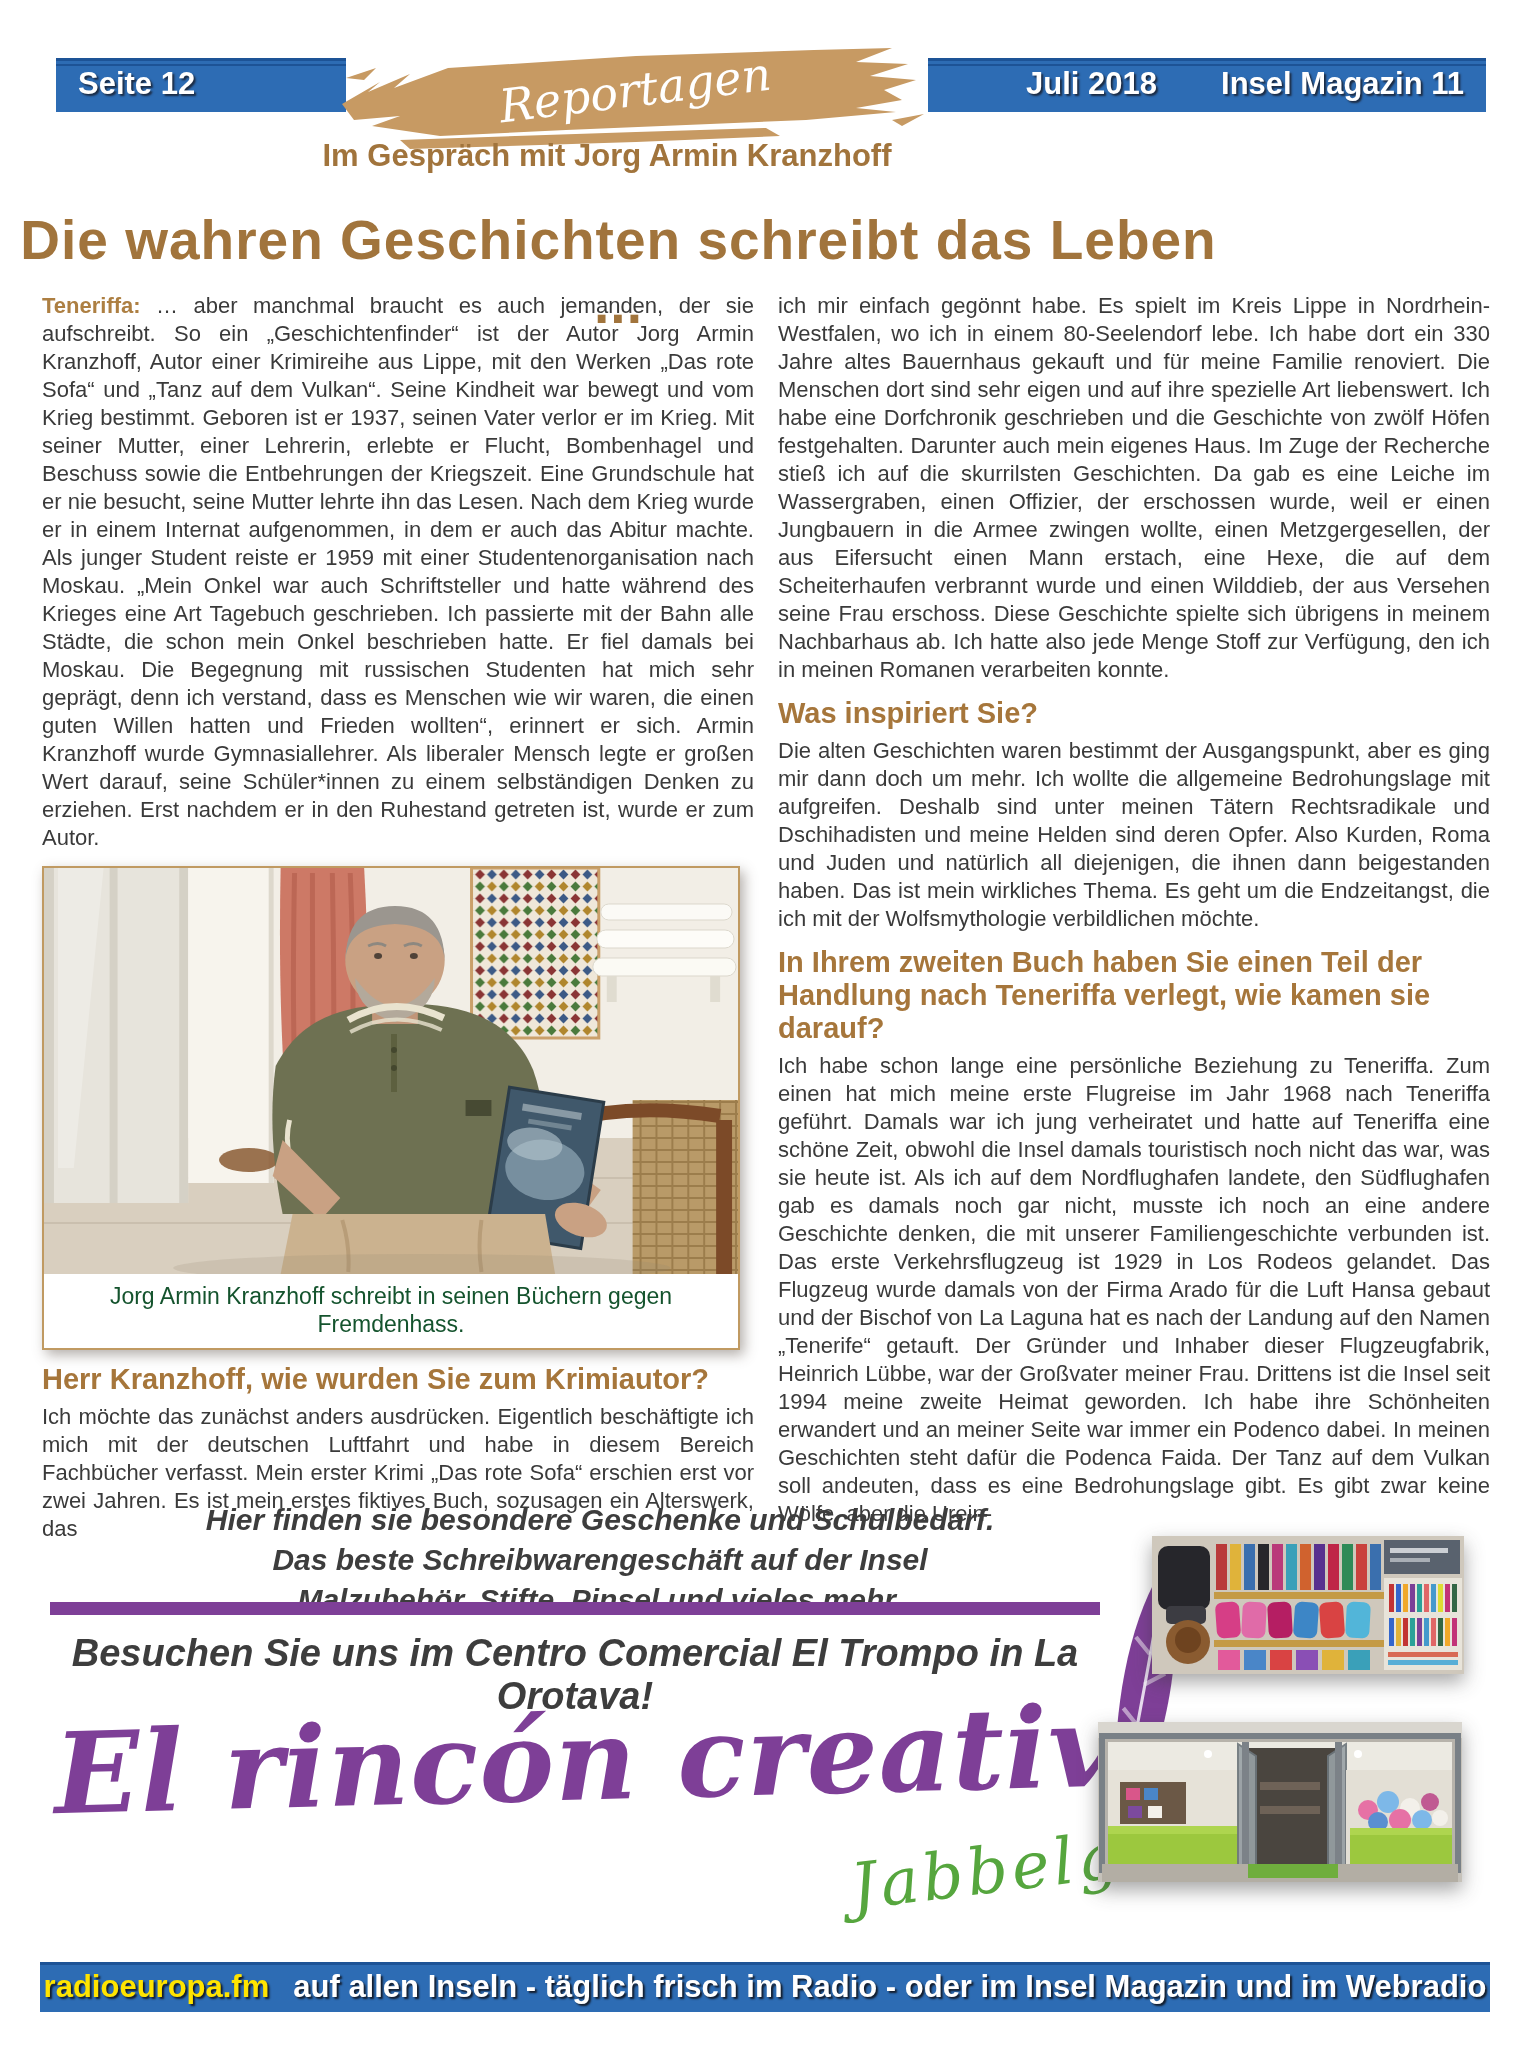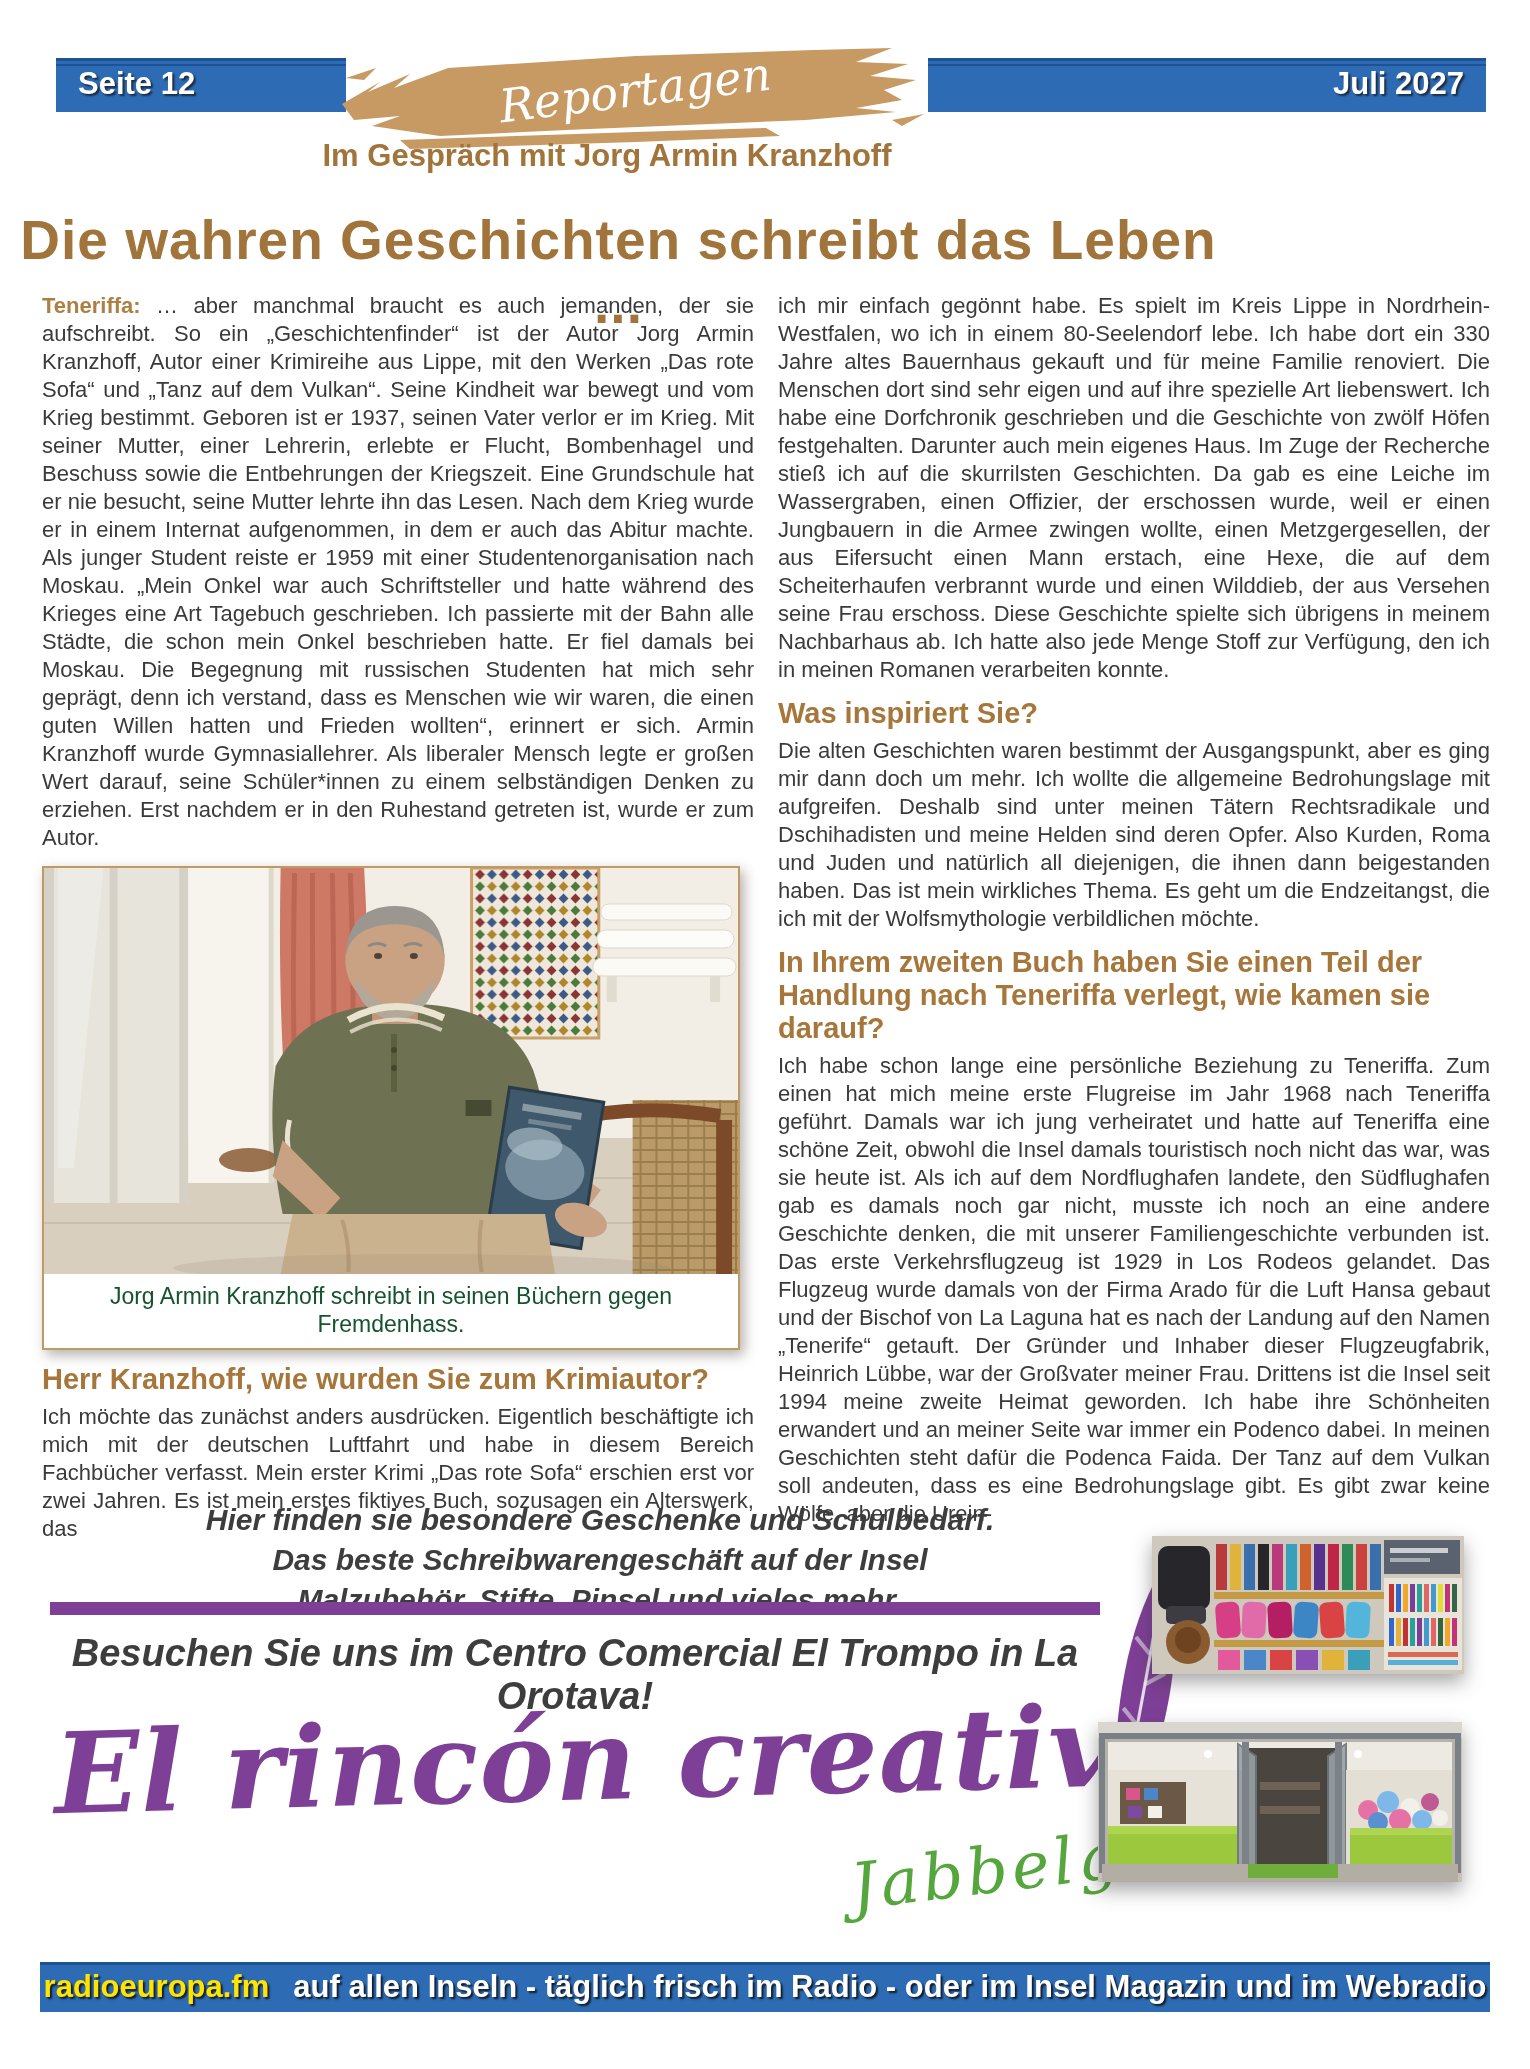--- a/index.html
+++ b/index.html
@@ -85,21 +85,22 @@
   </div>
 
   <svg class="brush" viewBox="0 0 600 130" preserveAspectRatio="none">
     <path fill="#c79a63" d="M6,72 L44,50 L32,60 L74,42 L58,56 L112,36 L300,24 L478,18 L556,16 L520,30 L572,32 L534,44 L580,48 L548,58 L566,68 L520,76 L560,80 L470,88 L230,98 L104,104 L36,94 L64,84 L18,88 Z"></path>
     <path fill="#c79a63" d="M64,108 L300,100 L430,96 L444,104 L300,110 L74,117 Z"></path>
     <path fill="#c79a63" d="M10,46 L40,36 L28,48 Z M556,88 L588,82 L566,94 Z"></path>
     <text x="300" y="74" text-anchor="middle" transform="rotate(-7 300 66)" font-family="DejaVu Serif, serif" font-style="italic" font-size="46" fill="#ffffff">Reportagen</text>
   </svg>
 
   <div class="bar bar-right">
-    <span>Juli 2027</span>
+    <span>Juli 2018</span>
+    <span>Insel Magazin 11</span>
   </div>
 
   <div class="kicker">Im Gespräch mit Jorg Armin Kranzhoff</div>
   <h1 class="headline">Die wahren Geschichten schreibt das Leben ...</h1>
 
   <div class="columns">
 
     <div class="col">
       <p><span class="lead">Teneriffa:</span> <span>… aber manchmal braucht es auch jemanden, der sie aufschreibt. So ein „Geschichtenfinder“ ist der Autor Jorg Armin Kranzhoff, Autor einer Krimireihe aus Lippe, mit den Werken „Das rote Sofa“ und „Tanz auf dem Vulkan“. Seine Kindheit war bewegt und vom Krieg bestimmt. Geboren ist er 1937, seinen Vater verlor er im Krieg. Mit seiner Mutter, einer Lehrerin, erlebte er Flucht, Bombenhagel und Beschuss sowie die Entbehrungen der Kriegszeit. Eine Grundschule hat er nie besucht, seine Mutter lehrte ihn das Lesen. Nach dem Krieg wurde er in einem Internat aufgenommen, in dem er auch das Abitur machte. Als junger Student reiste er 1959 mit einer Studentenorganisation nach Moskau. „Mein Onkel war auch Schriftsteller und hatte während des Krieges eine Art Tagebuch geschrieben. Ich passierte mit der Bahn alle Städte, die schon mein Onkel beschrieben hatte. Er fiel damals bei Moskau. Die Begegnung mit russischen Studenten hat mich sehr geprägt, denn ich verstand, dass es Menschen wie wir waren, die einen guten Willen hatten und Frieden wollten“, erinnert er sich. Armin Kranzhoff wurde Gymnasiallehrer. Als liberaler Mensch legte er großen Wert darauf, seine Schüler*innen zu einem selbständigen Denken zu erziehen. Erst nachdem er in den Ruhestand getreten ist, wurde er zum Autor.</span></p>
 

